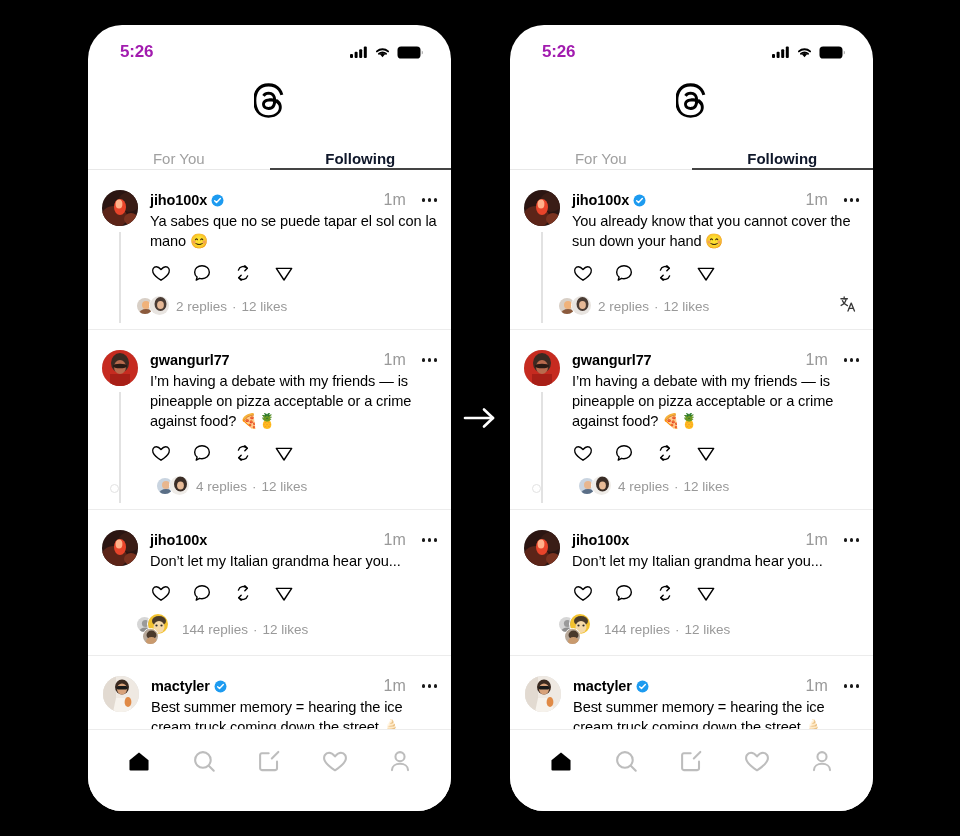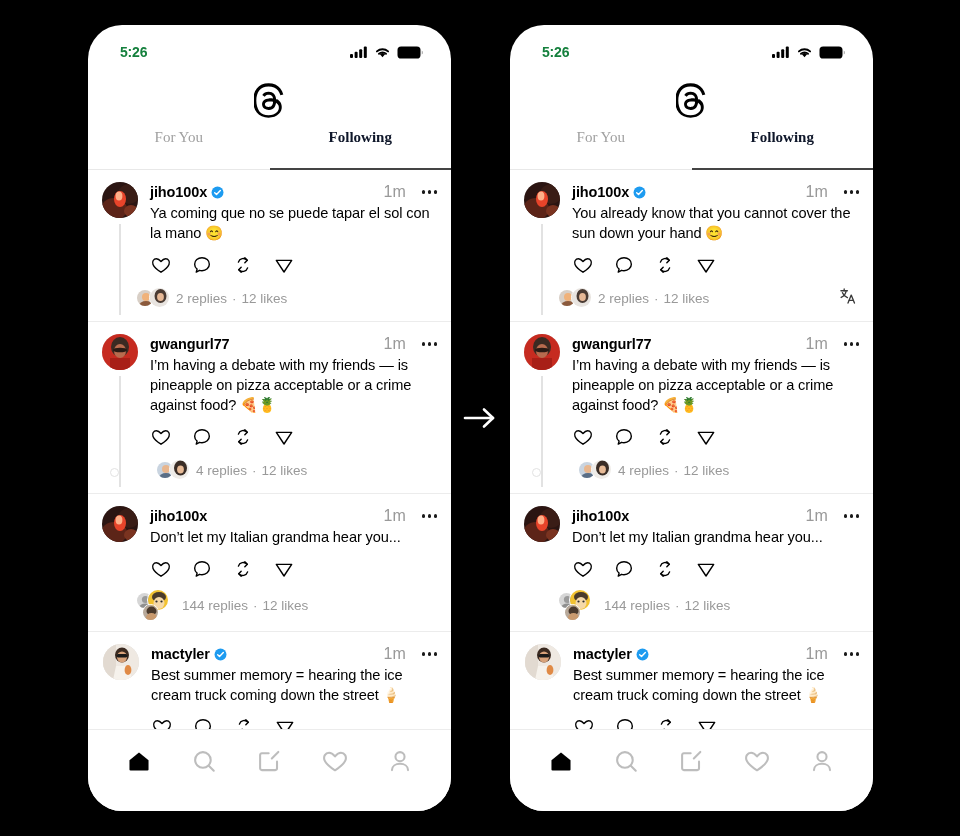--- a/index.html
+++ b/index.html
@@ -34,23 +34,23 @@
 
   
   .status-bar {
     height: 48px;
     display: flex;
     align-items: center;
     justify-content: space-between;
     padding: 6px 28px 0 32px;
   }
   .status-time {
-    font-size: 14px;
+    font-size: 17px;
     font-weight: bold;
-    color: #15803d;
+    color: #a21caf;
     letter-spacing: -0.2px;
   }
   .status-icons {
     display: flex;
     align-items: center;
     gap: 6px;
   }
 
   
   .app-header { position: relative; }
@@ -60,27 +60,26 @@
     align-items: center;
     justify-content: center;
   }
   .tabs {
     display: flex;
     height: 40px;
   }
   .tab {
     flex: 1;
     display: flex;
-    align-items: flex-start;
+    align-items: flex-end;
     justify-content: center;
     font-size: 15px;
     color: #a0a0a0;
     position: relative;
     padding-bottom: 2px;
-    font-family: Liberation Serif, serif;
   }
   .tab.active { color: #0f172a; font-weight: bold; }
   .tabs-rule {
     height: 1px;
     background: #e8e8e8;
     position: relative;
   }
   .tabs-rule .active-underline {
     position: absolute;
     bottom: 0;
@@ -96,21 +95,21 @@
     height: 566px;
     overflow: hidden;
   }
   .post {
     position: relative;
     padding: 12px 14px 10px 14px;
     border-bottom: 1px solid #ececec;
   }
   .post.no-border { border-bottom: none; padding-left: 15px; }
 
-  .post-row { display: flex; }
+  .post-row { display: flex; margin-top: 8px; }
 
   .avatar-col {
     width: 48px;
     flex: 0 0 48px;
     position: relative;
   }
   .avatar {
     width: 36px;
     height: 36px;
     border-radius: 50%;
@@ -318,21 +317,21 @@
                 <path d="M6.8 12.3 L10.2 15.6 L17.2 8.4" stroke="#fff" stroke-width="2.6" fill="none" stroke-linecap="round" stroke-linejoin="round"></path>
               </svg>
               <span class="head-spacer"></span>
               <span class="timestamp">1m</span>
               <span class="more-dots">
                   <i></i>
                   <i></i>
                   <i></i>
                 </span>
             </div>
-            <div class="post-text">Ya coming que no se puede tapar el sol con la mano 😊</div>
+            <div class="post-text">Ya sabes que no se puede tapar el sol con la mano 😊</div>
             <div class="actions">
               <span class="action-btn">
                 <svg width="20" height="20" viewBox="0 0 24 24">
                     <path d="M12 20.6s-7.8-4.9-9.6-9.2C1 7.9 3.1 4.4 6.5 4.4c2 0 3.6 1.1 5.5 3.4 1.9-2.3 3.5-3.4 5.5-3.4 3.4 0 5.5 3.5 4.1 7-1.8 4.3-9.6 9.2-9.6 9.2z" fill="none" stroke="#000" stroke-width="1.7" stroke-linejoin="round"></path>
                   </svg>
               </span>
               <span class="action-btn">
                 <svg width="20" height="20" viewBox="0 0 24 24">
                     <path d="M12 3.2c5 0 8.8 3.4 8.8 7.8 0 4.3-3.8 7.8-8.8 7.8-1 0-2-.1-2.9-.4l-4 2.1 1-3.6C4.1 15.5 3.2 13.3 3.2 11c0-4.4 3.8-7.8 8.8-7.8z" fill="none" stroke="#000" stroke-width="1.7" stroke-linejoin="round"></path>
                   </svg>

